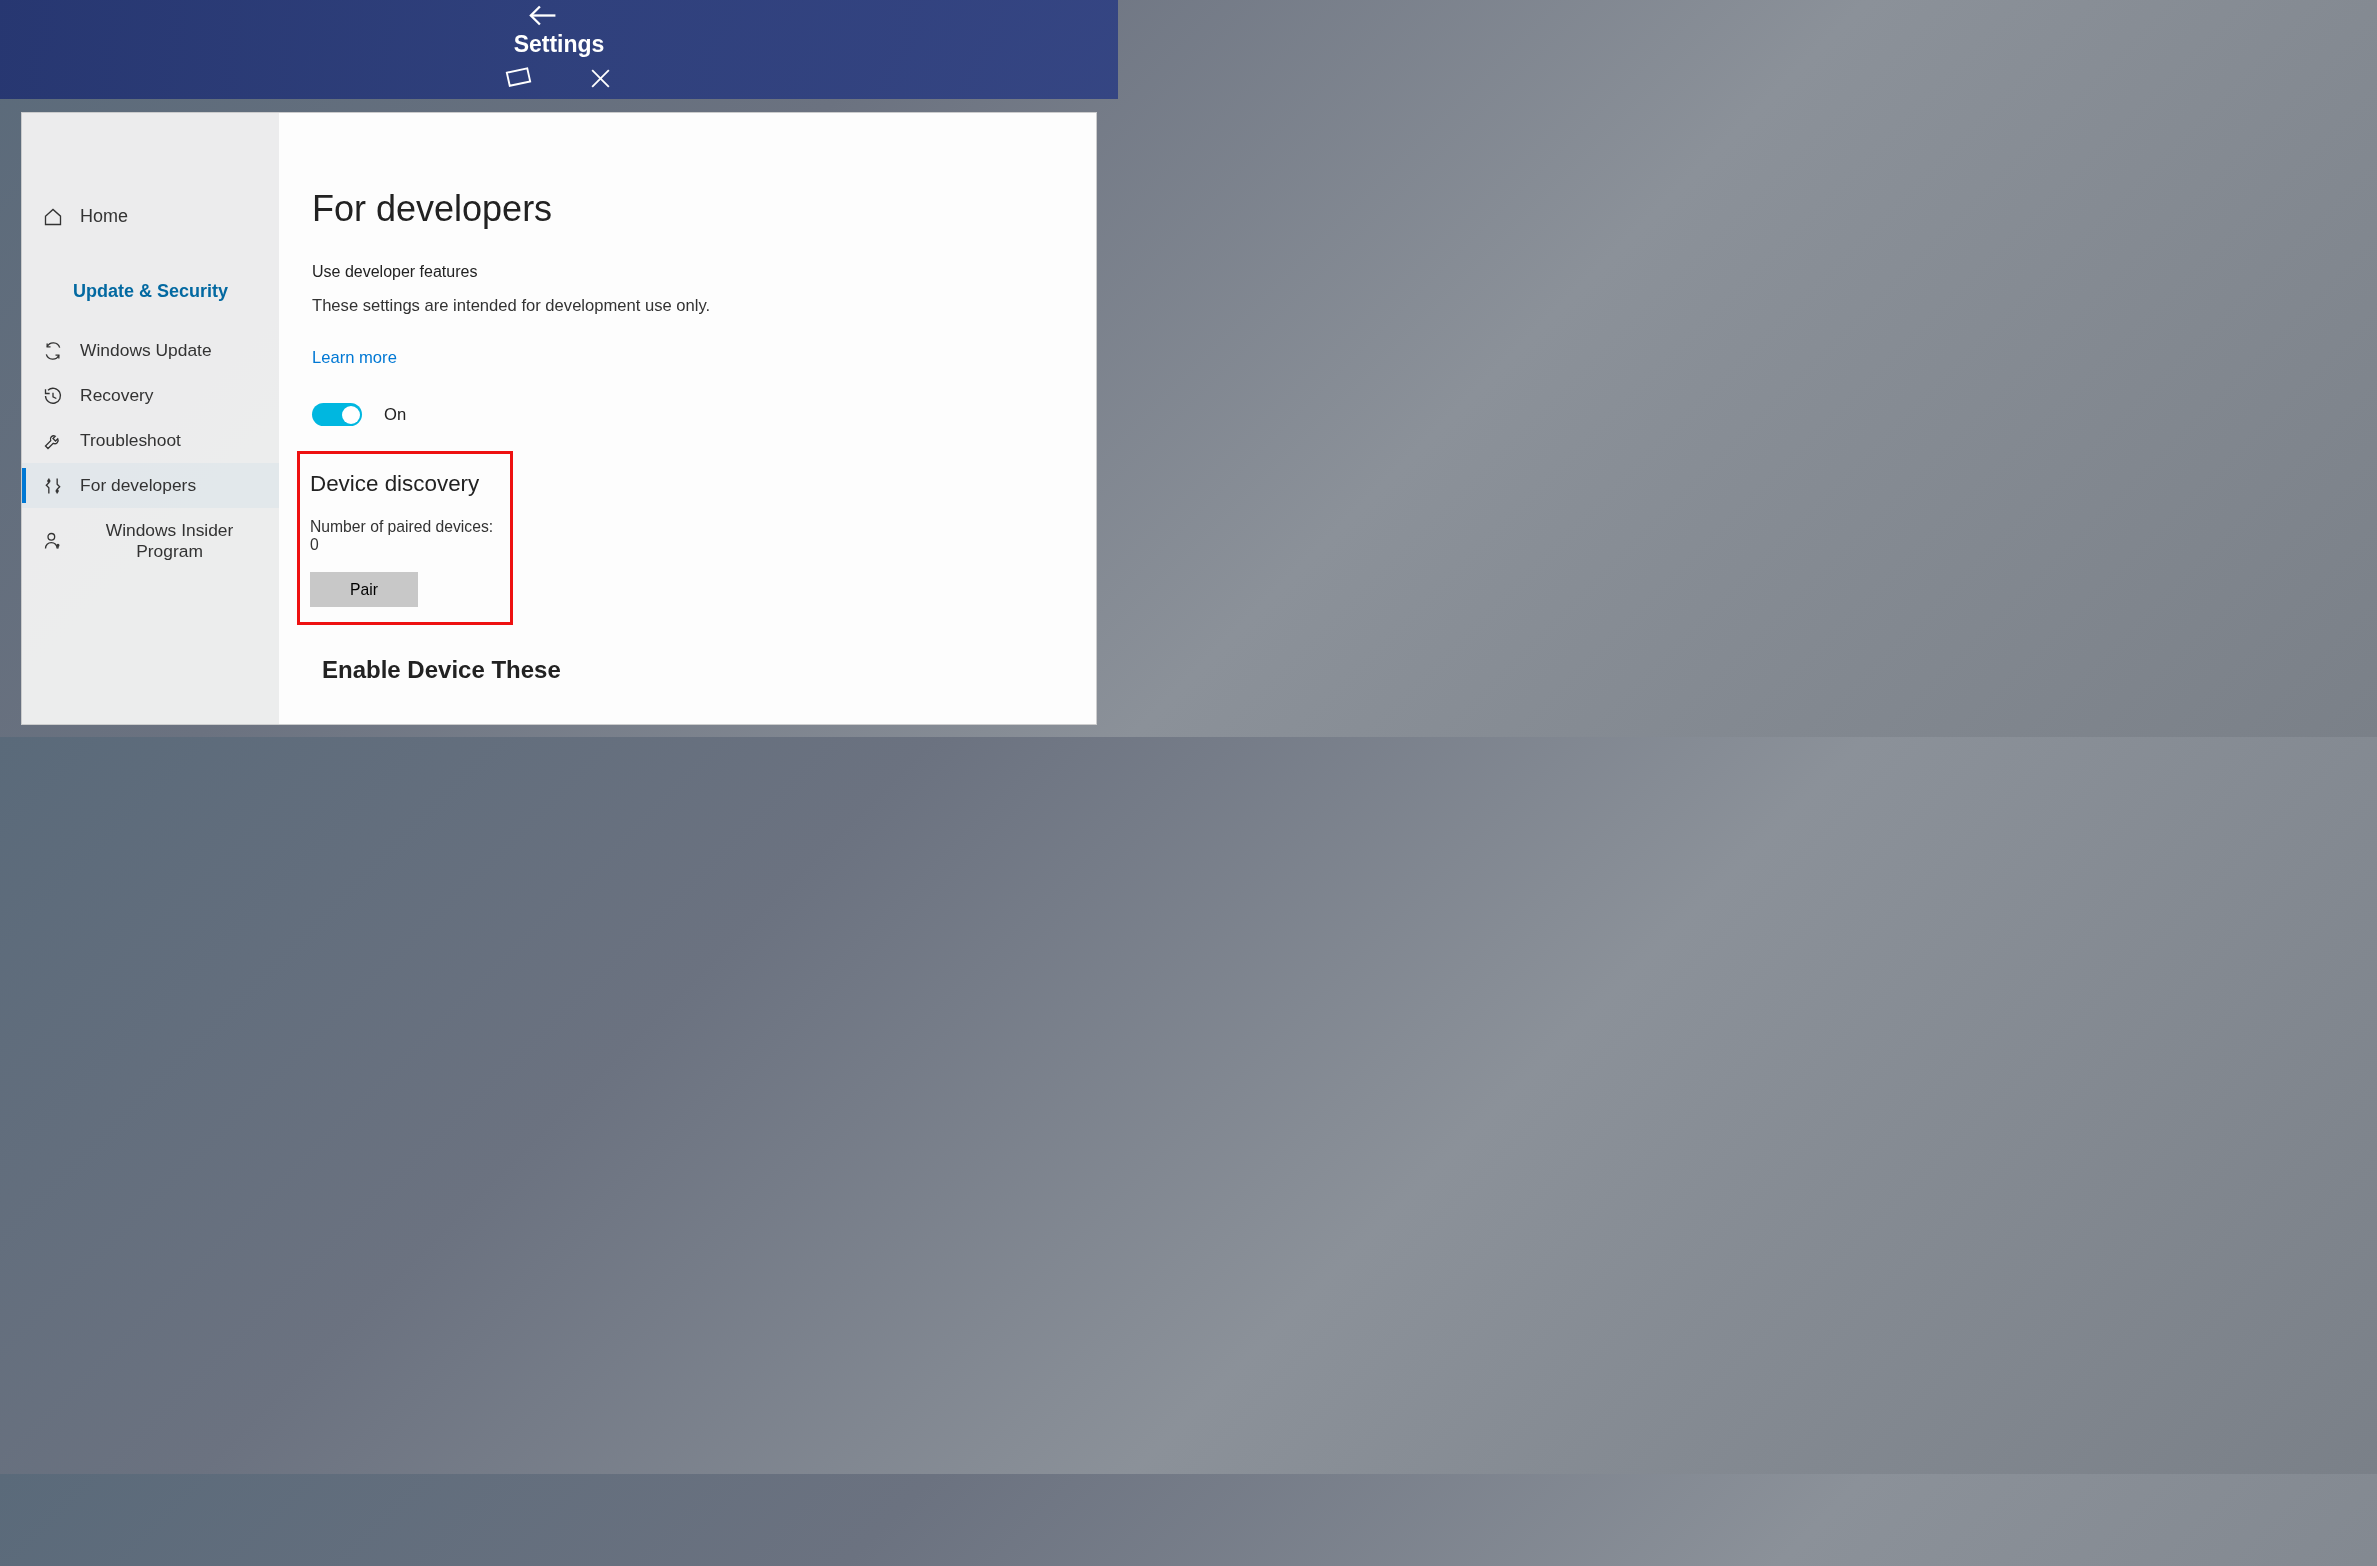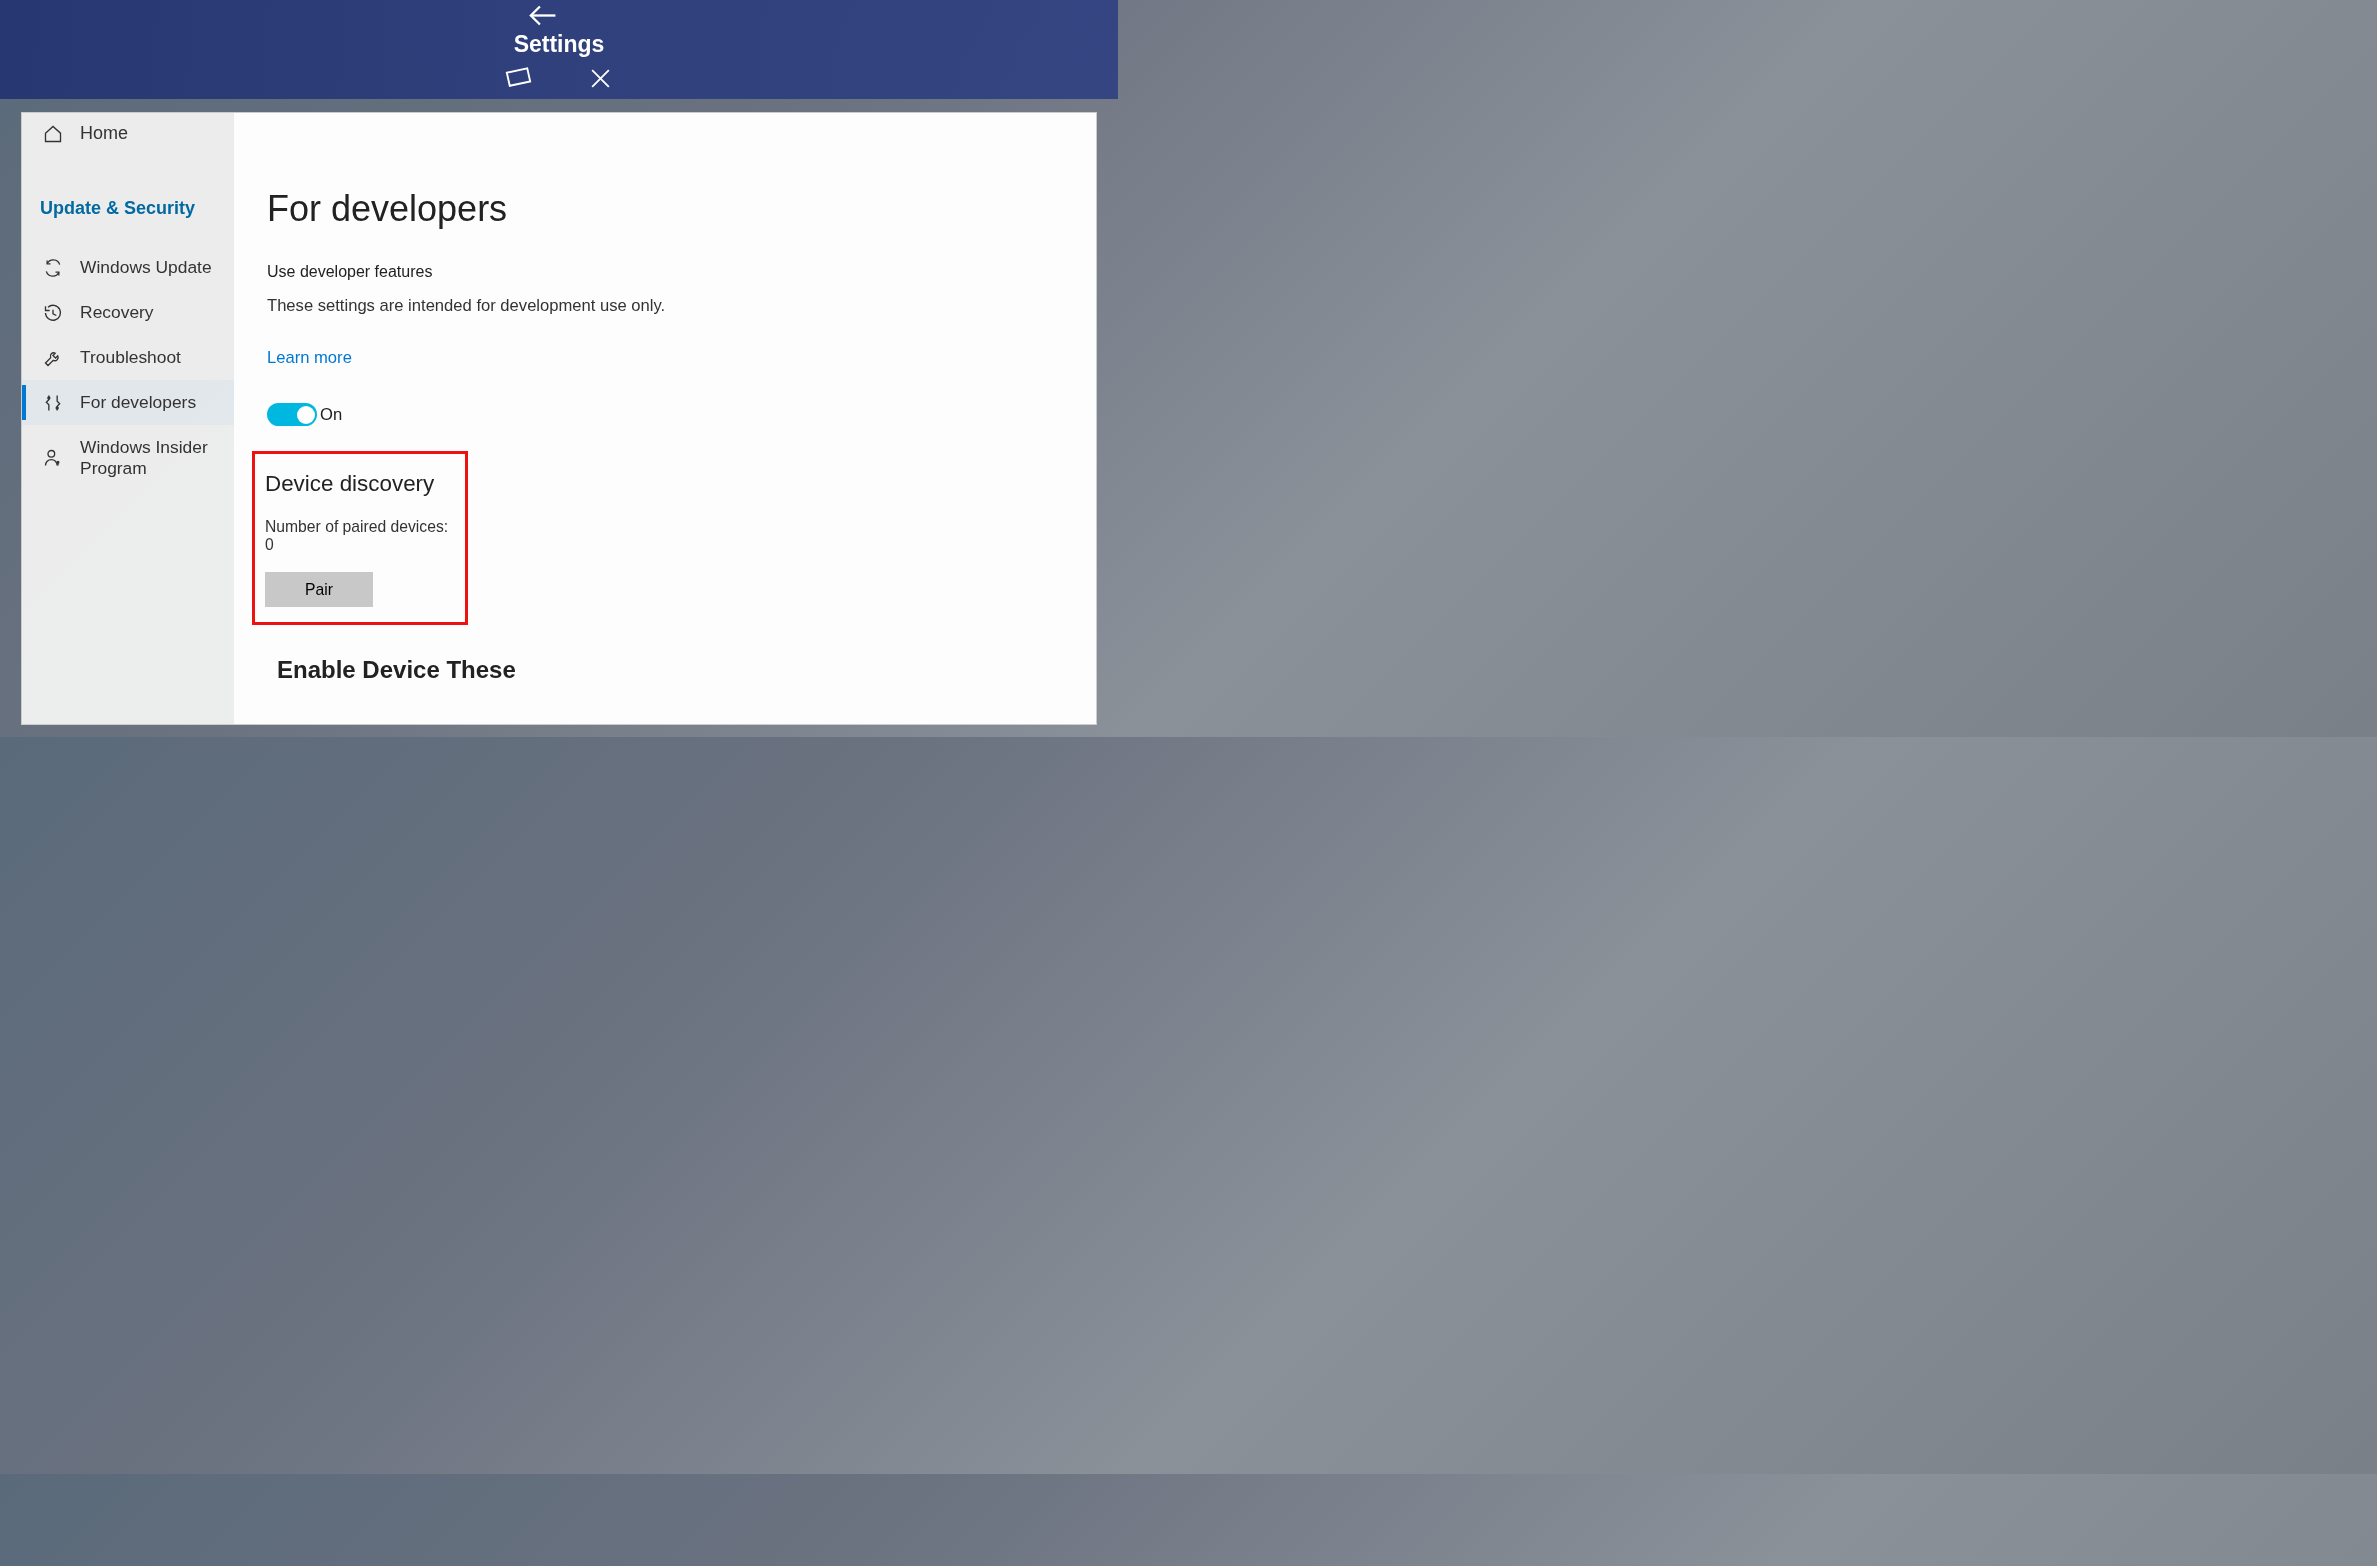--- a/index.html
+++ b/index.html
@@ -66,23 +66,25 @@
       top: 112px;
       left: 21px;
       right: 21px;
       bottom: 12.4px;
       background: rgba(248,248,248,0.94);
       display: flex;
       border: 0.8px solid rgba(0,0,0,0.15);
     }
     
     .sidebar {
-      width: 212px;
+      width: 257px;
       background: rgba(235,235,235,0.7);
+      padding-top: 83px;
       flex-shrink: 0;
+      text-align: center;
     }
     .sidebar-home {
       display: flex;
       align-items: center;
       padding: 10px 20px;
       gap: 16.6px;
       color: #333;
       font-size: 18px;
       cursor: pointer;
     }
@@ -156,21 +158,21 @@
     .link {
       color: #0078d4;
       font-size: 16.6px;
       cursor: pointer;
       display: inline-block;
       margin-top: 24px;
     }
     .toggle-row {
       display: flex;
       align-items: center;
-      gap: 3px;
+      gap: 22px;
       margin-top: 35px;
       margin-bottom: 25px;
     }
     .toggle {
       width: 50px;
       height: 23px;
       background: #00b7e0;
       border-radius: 11.6px;
       position: relative;
       cursor: pointer;

